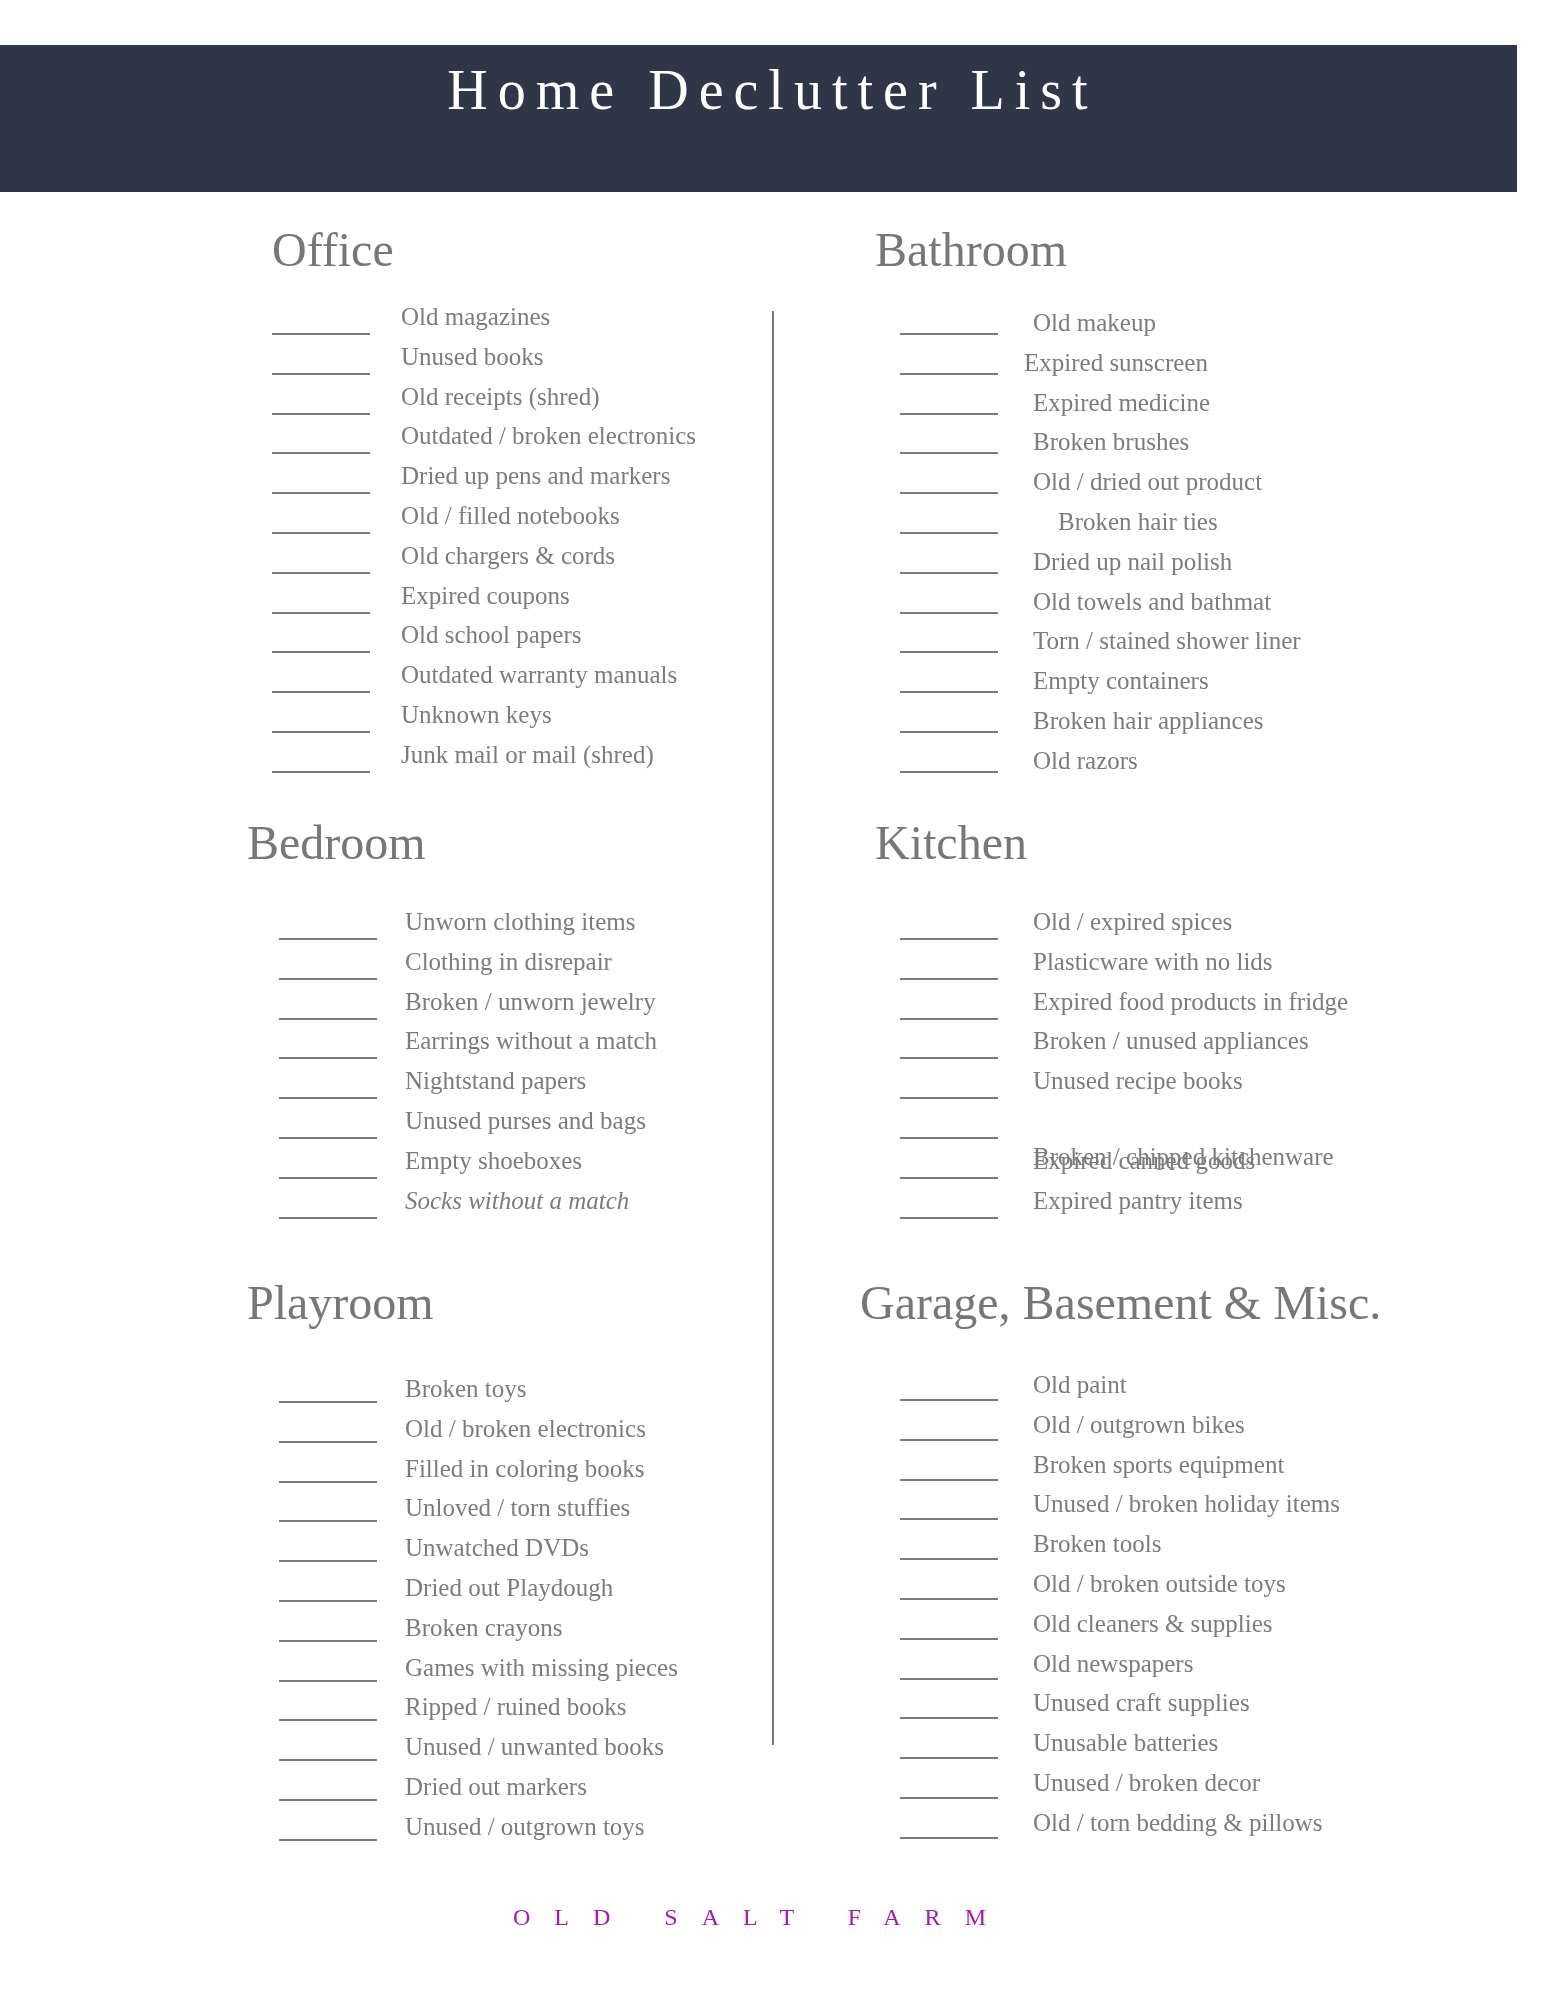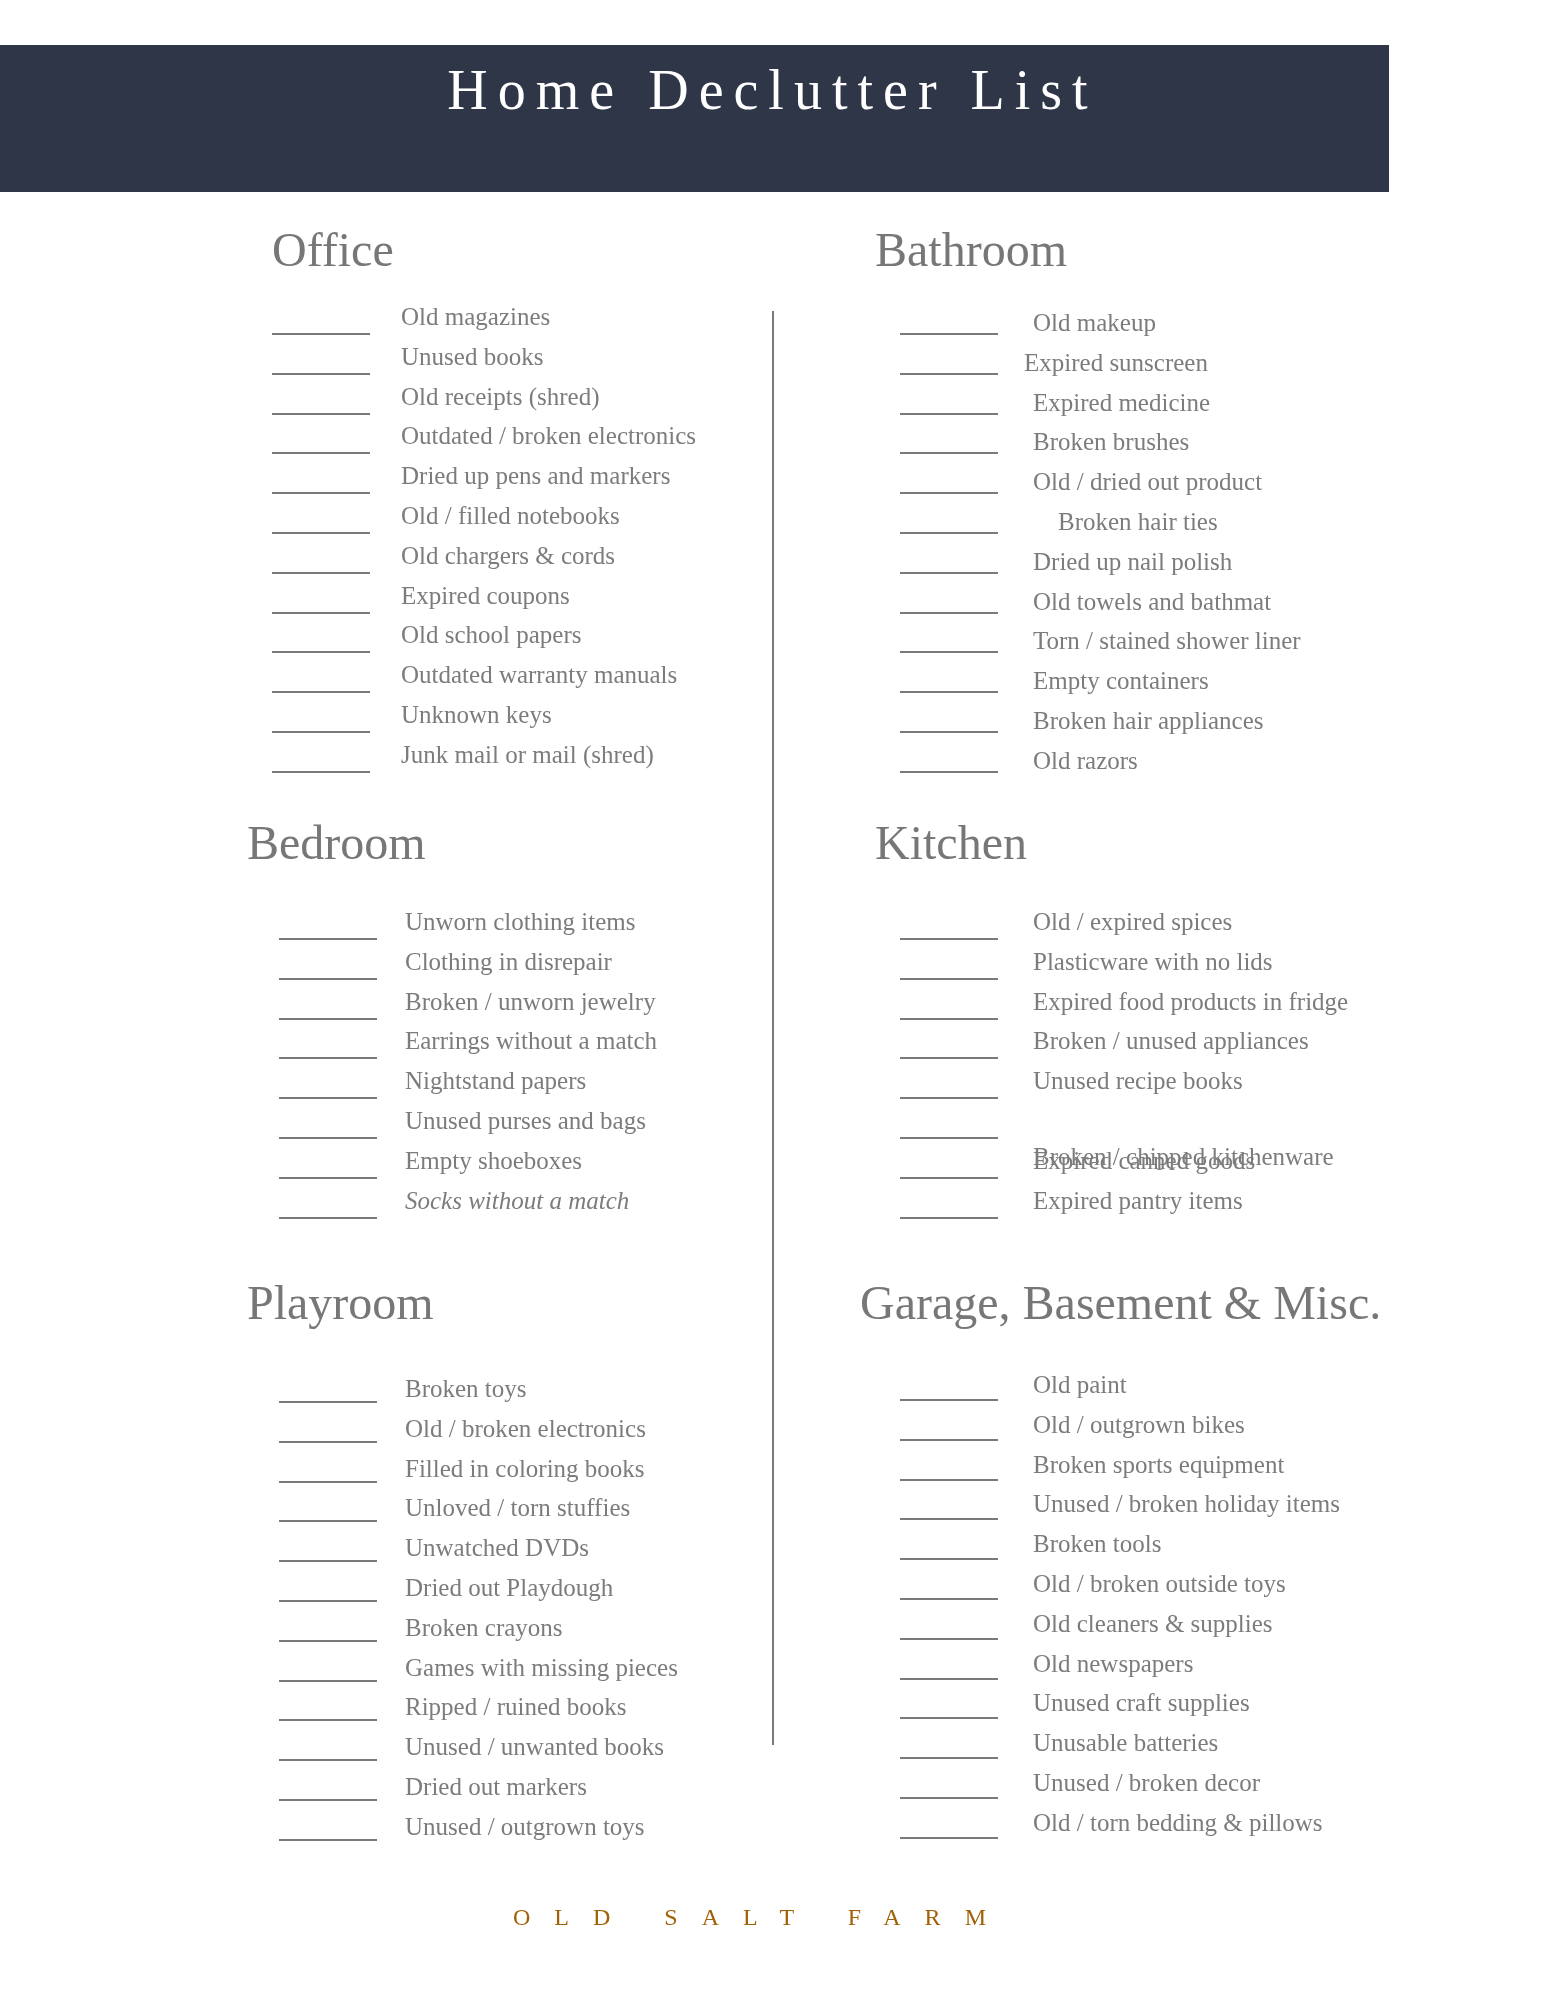--- a/index.html
+++ b/index.html
@@ -1,20 +1,20 @@
 <!DOCTYPE html>
 <html><head>
   <meta charset="utf-8">
   <style>
     * { margin: 0; padding: 0; box-sizing: border-box; }
     html, body { width: 1545px; height: 2000px; background: #ffffff; overflow: hidden; }
     body { position: relative; font-family: "DejaVu Serif", "Liberation Serif", serif; color: #7a7a7a; }
 
     .banner {
-      position: absolute; left: 0; top: 45px; width: 1389px; height: 147px;
+      position: absolute; left: 0; top: 45px; width: 1517px; height: 147px;
       background: #2e3648;
     }
     .banner-title {
       position: absolute; left: 0; width: 1545px; top: 10px; text-align: center;
       font-family: "Liberation Serif", "DejaVu Serif", serif;
       font-size: 56px; letter-spacing: 10px; color: #ffffff; font-weight: normal;
       line-height: 70px;
     }
     .banner-sub {
       position: absolute; left: 0; width: 1545px; top: 88px; text-align: center;
@@ -41,21 +41,21 @@
     }
     .item .label {
       position: absolute; white-space: nowrap;
       font-family: "Liberation Serif", "DejaVu Serif", serif;
       font-size: 25px; color: #7c7c7c; line-height: 30px;
     }
 
     .footer {
       position: absolute; left: 0; width: 1498px; top: 1902px; text-align: center;
       font-family: "Liberation Serif", "DejaVu Serif", serif;
-      font-size: 24px; letter-spacing: 24px; color: #a16207; line-height: 30px;
+      font-size: 24px; letter-spacing: 24px; color: #a21caf; line-height: 30px;
       padding-left: 25px;
     }
   </style>
 </head>
 <body>
 
 <div class="banner">
   <h1 class="banner-title">Home Declutter List</h1>
 </div>
 

